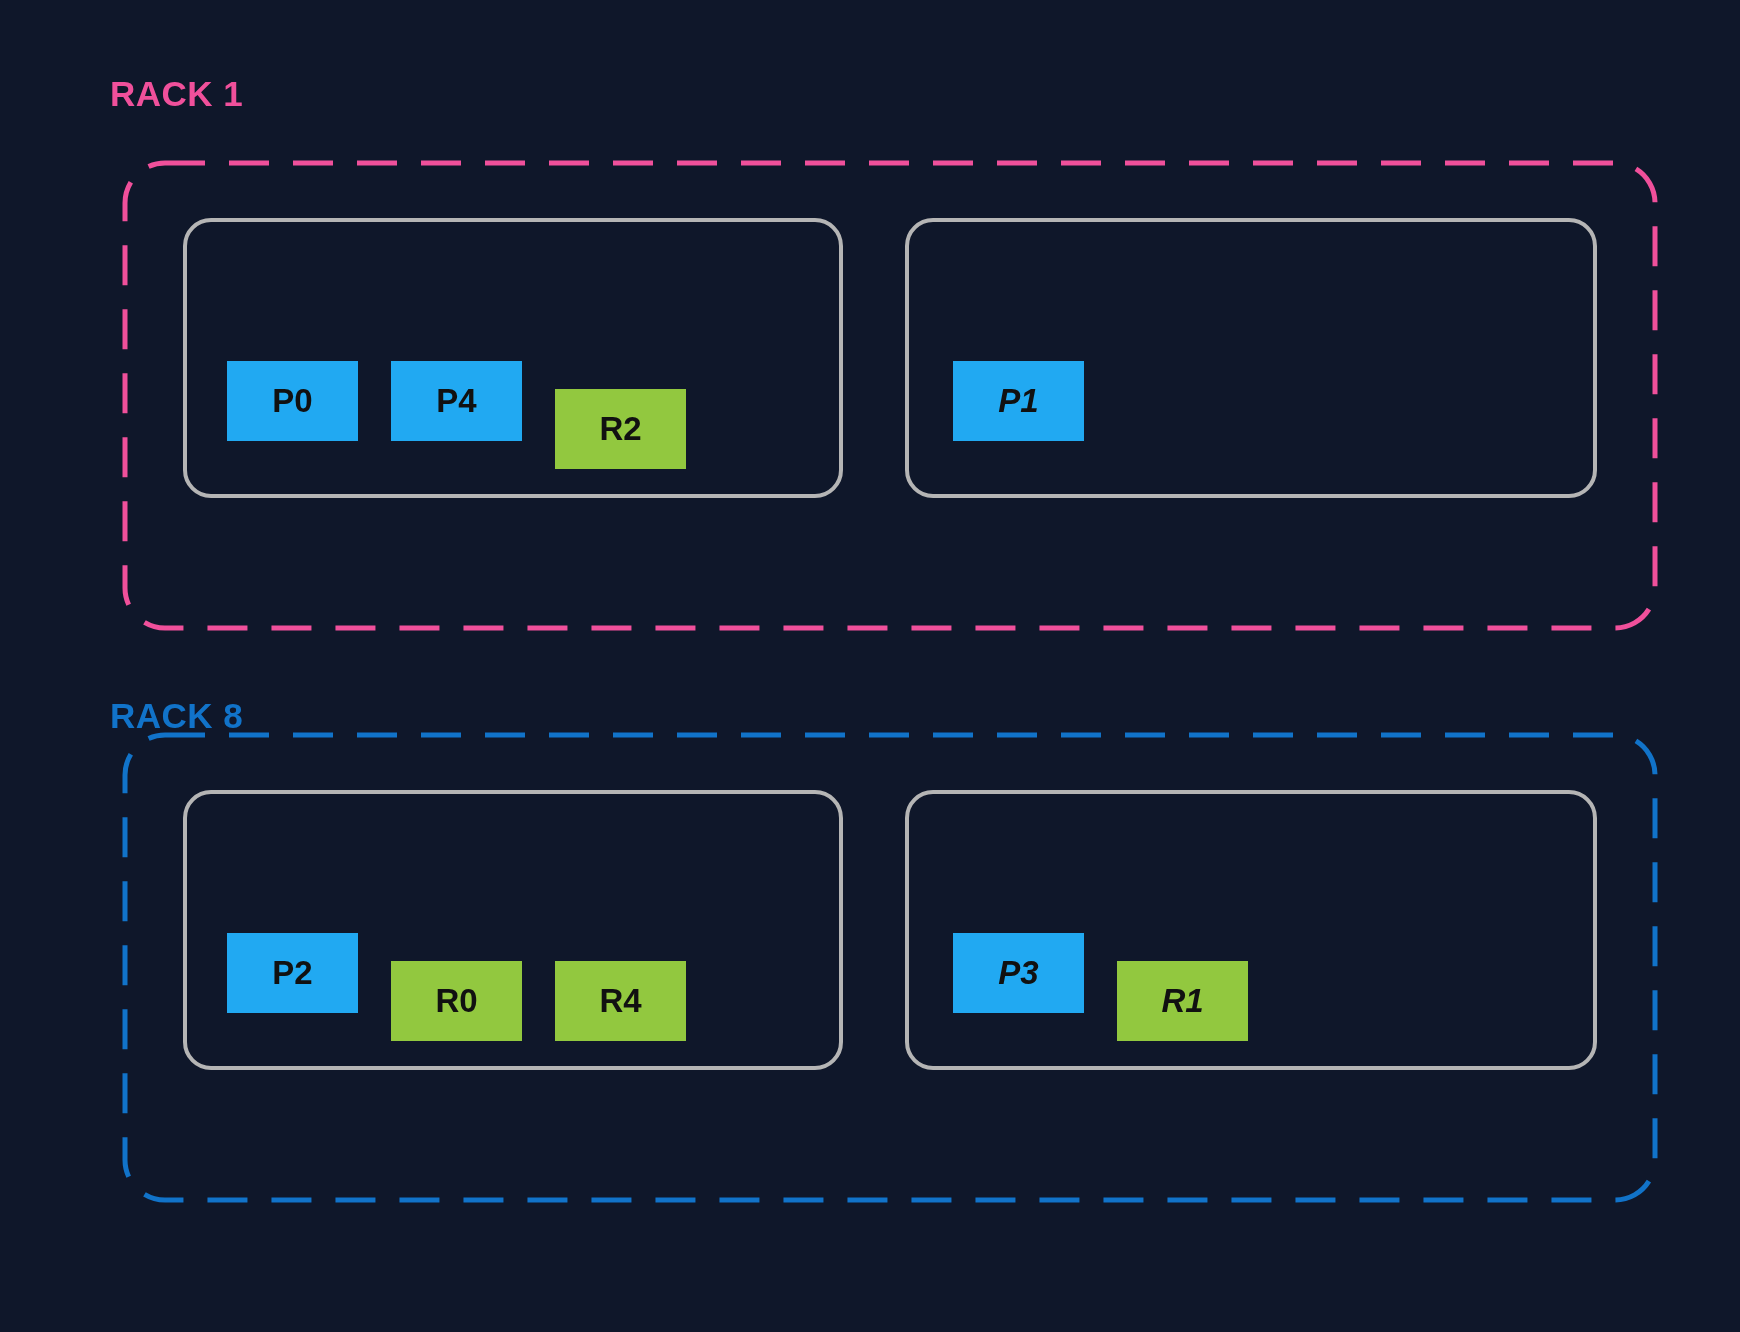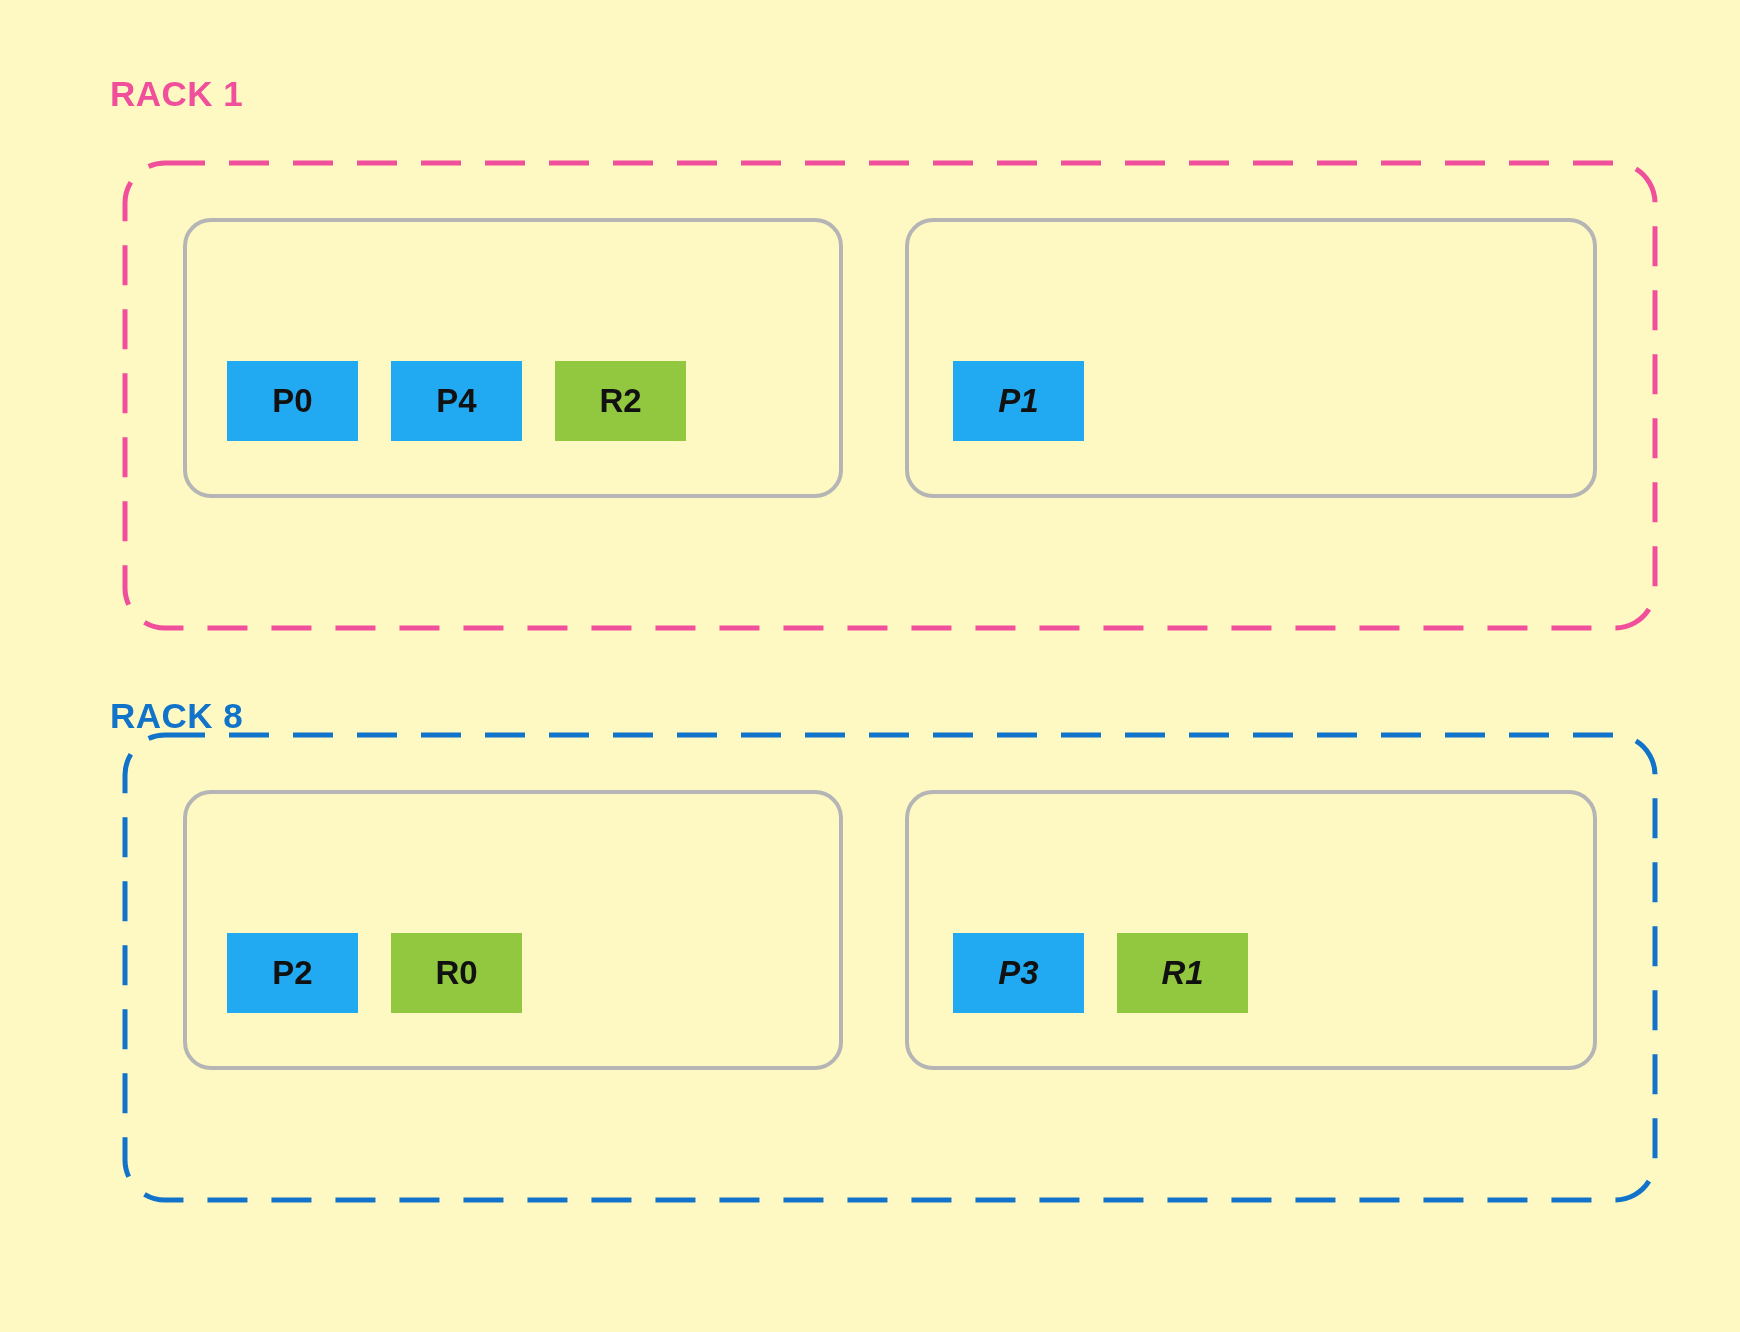--- a/index.html
+++ b/index.html
@@ -1,19 +1,19 @@
 <!DOCTYPE html>
 <html style="--background: #000000; --rack1_accent: #F0509B; --rack2_accent: #1173C9; --host_border: #B5B5B5; --slot_blue: #21A9F2; --slot_green: #92C83F; --slot_text: #111111;"><head>
 <meta charset="utf-8">
 <style>
   html,body{margin:0;padding:0;background:#000;}
   .stage{
     position:relative;
     width:1740px;height:1332px;
-    background:#fef9c3;
+    background:#0f172a;
     font-family:"Liberation Sans",sans-serif;
     overflow:hidden;
   }
   .rack-label{
     position:absolute;
     font-size:35px;
     font-weight:800;
     letter-spacing:.5px;
     line-height:1;
   }
@@ -48,21 +48,21 @@
   }
   .host-b .slots{left:44px;}
 
   .slot{
     width:131px;height:80px;
     display:flex;align-items:center;justify-content:center;
     font-size:33px;font-weight:700;
     color:var(--slot_text,#111);
   }
   .slot.blue{background:var(--slot_blue,#21a9f2);}
-  .slot.green{background:var(--slot_green,#92c83f);}
+  .slot.green{background:var(--slot_green,#92c83f);margin-top:28px;}
 </style>
 </head>
 <body>
 
 <div class="stage">
 
   <div class="rack-label" id="rack1-label">RACK 1</div>
 
   <div class="rack-boundary" id="rack1-boundary">
     <svg width="1536" height="471" viewBox="0 0 1536 471">
@@ -88,20 +88,21 @@
 
   <div class="rack-boundary" id="rack2-boundary">
     <svg width="1536" height="471" viewBox="0 0 1536 471">
       <rect x="3" y="3" width="1530" height="465" rx="40" fill="none" stroke-width="5" stroke-dasharray="40 24" stroke="#1173C9"></rect>
     </svg>
 
     <div class="host host-a">
       <div class="slots">
         <div class="slot blue">P2</div>
         <div class="slot green">R0</div>
+        <div class="slot green">R4</div>
       </div>
     </div>
 
     <div class="host host-b">
       <div class="slots">
         <div class="slot blue">P3</div>
         <div class="slot green">R1</div>
       </div>
     </div>
   </div>

